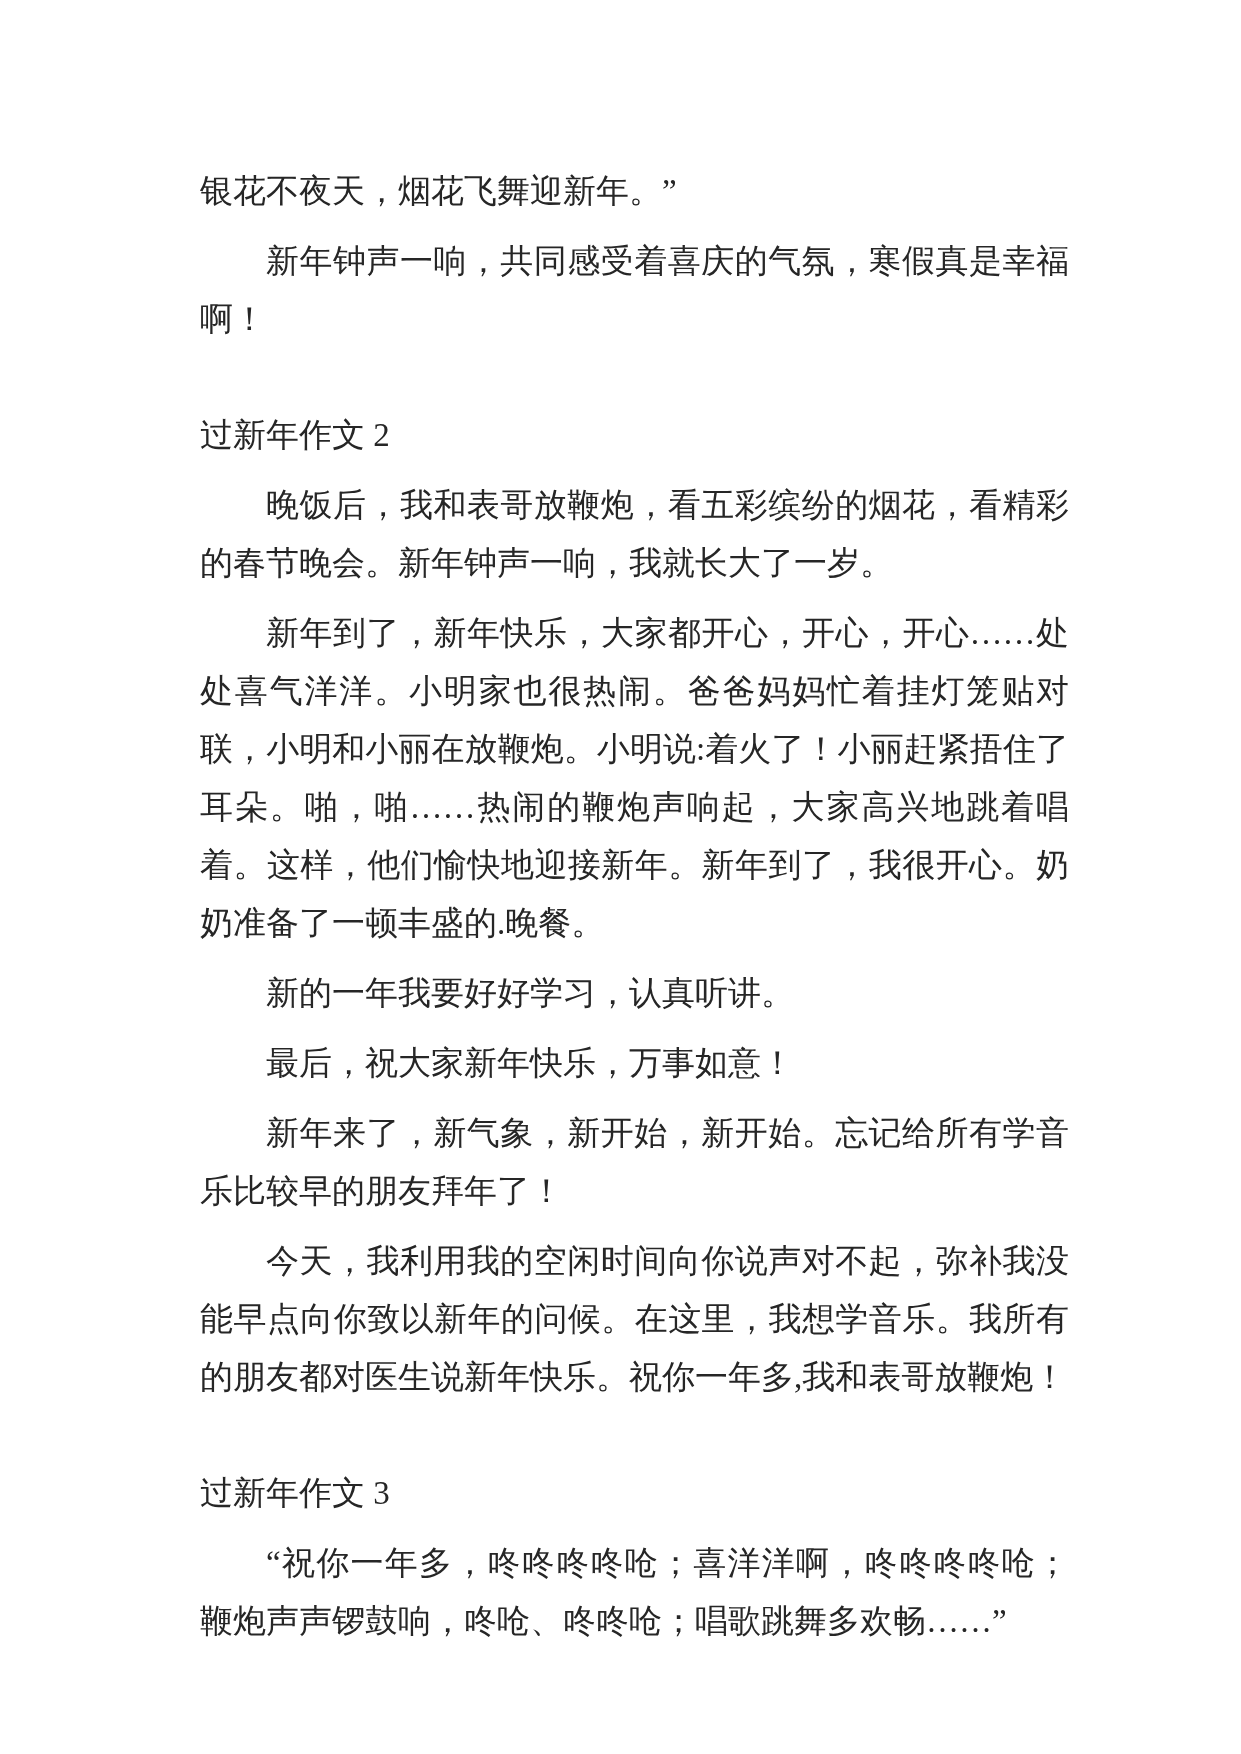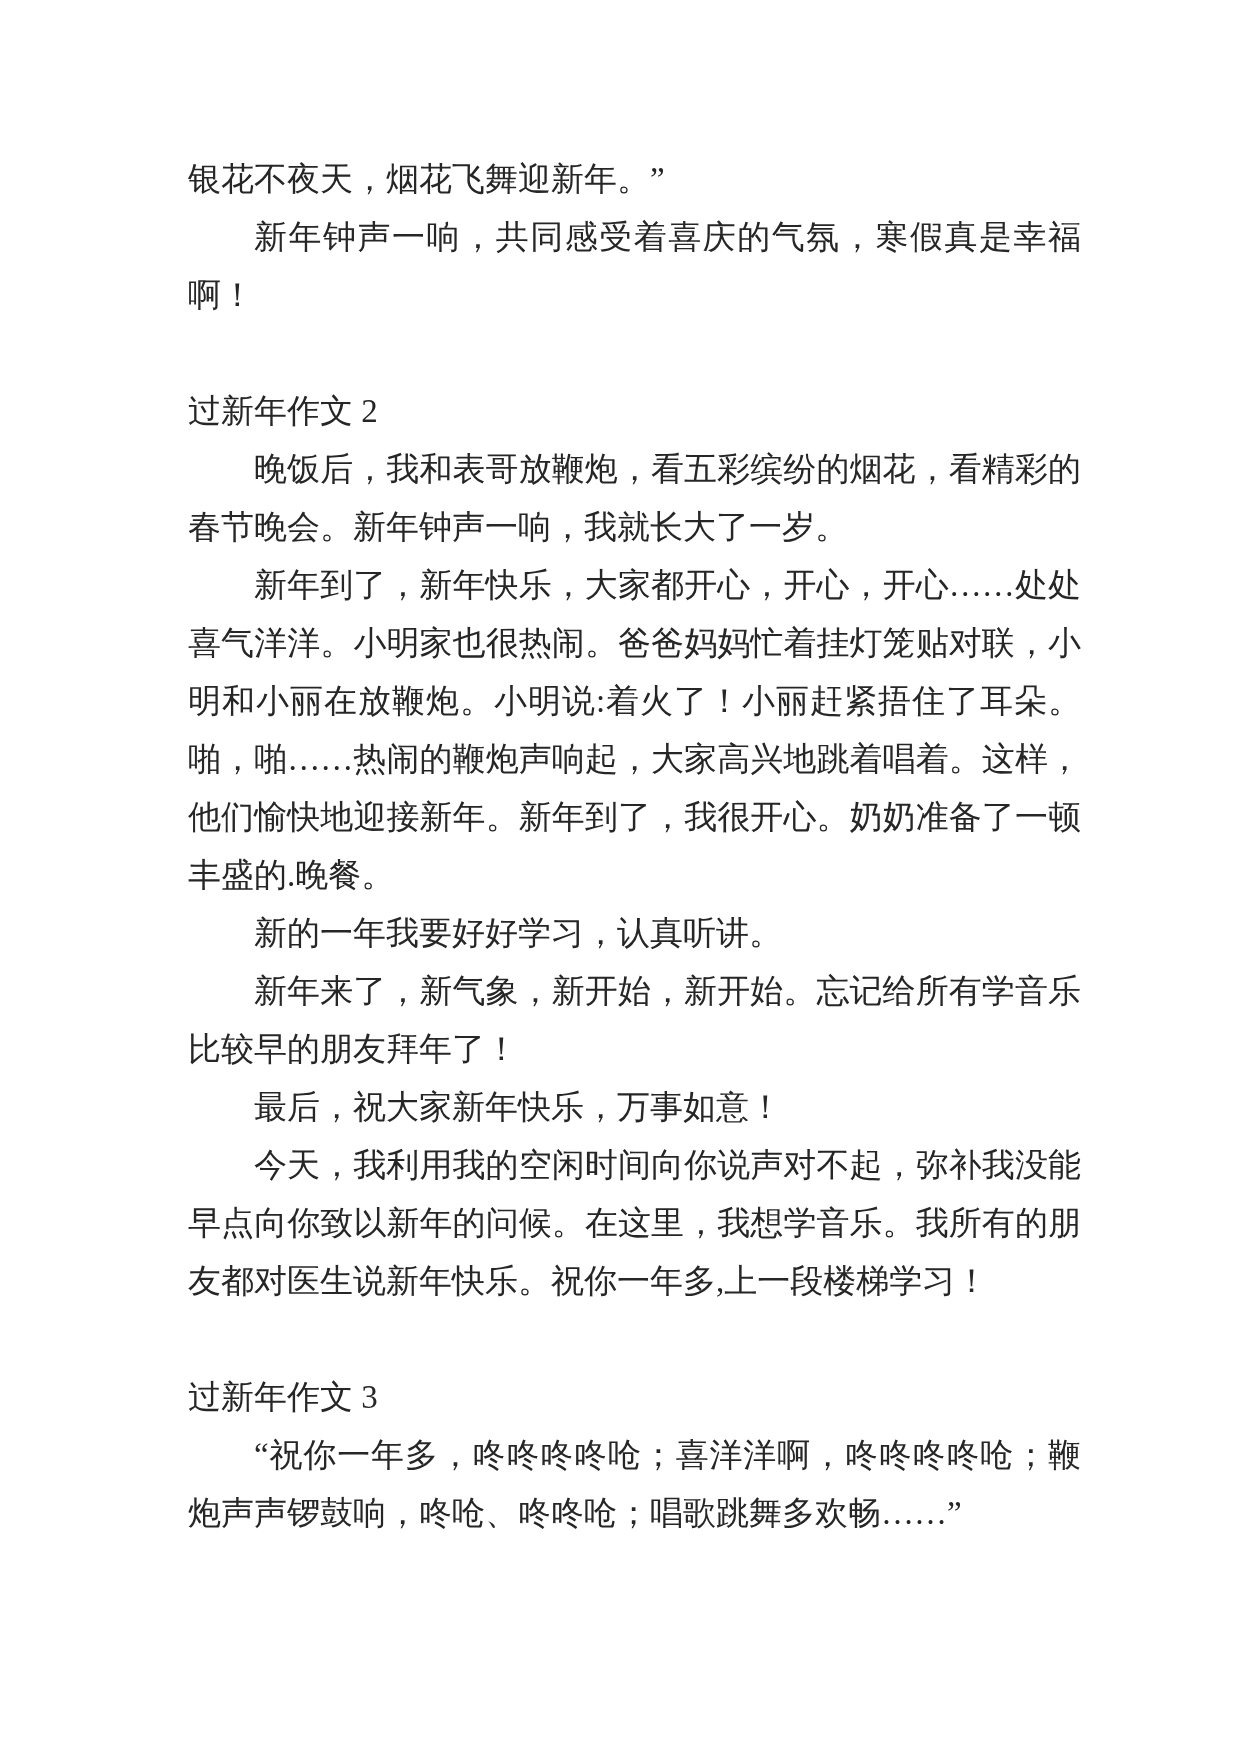--- a/index.html
+++ b/index.html
@@ -17,21 +17,21 @@
     box-sizing: border-box;
     width: 1241px;
     height: 1754px;
     padding: 150px 160px 0 188px;
     background: #ffffff;
   }
   .doc {
     width: 893px;
   }
   .doc p, .doc h2 {
-    margin: 0;
+    margin: 12px;
     padding: 0;
     font-size: 33px;
     line-height: 58px;
     font-weight: 400;
     color: #262626;
     letter-spacing: 0px;
     text-align: justify;
     font-family: "Liberation Serif", serif;
   }
   .doc .paragraph {
@@ -49,19 +49,19 @@
 <body>
 
 <main class="page">
   <section class="doc" id="doc-blocks">
       <p class="continuation">银花不夜天，烟花飞舞迎新年。”</p>
       <p class="paragraph">新年钟声一响，共同感受着喜庆的气氛，寒假真是幸福啊！</p>
       <h2 class="heading">过新年作文 2</h2>
       <p class="paragraph">晚饭后，我和表哥放鞭炮，看五彩缤纷的烟花，看精彩的春节晚会。新年钟声一响，我就长大了一岁。</p>
       <p class="paragraph">新年到了，新年快乐，大家都开心，开心，开心……处处喜气洋洋。小明家也很热闹。爸爸妈妈忙着挂灯笼贴对联，小明和小丽在放鞭炮。小明说:着火了！小丽赶紧捂住了耳朵。啪，啪……热闹的鞭炮声响起，大家高兴地跳着唱着。这样，他们愉快地迎接新年。新年到了，我很开心。奶奶准备了一顿丰盛的.晚餐。</p>
       <p class="paragraph">新的一年我要好好学习，认真听讲。</p>
+      <p class="paragraph">最后，祝大家新年快乐，万事如意！</p>
       <p class="paragraph">新年来了，新气象，新开始，新开始。忘记给所有学音乐比较早的朋友拜年了！</p>
-      <p class="paragraph">最后，祝大家新年快乐，万事如意！</p>
-      <p class="paragraph">今天，我利用我的空闲时间向你说声对不起，弥补我没能早点向你致以新年的问候。在这里，我想学音乐。我所有的朋友都对医生说新年快乐。祝你一年多,上一段楼梯学习！</p>
+      <p class="paragraph">今天，我利用我的空闲时间向你说声对不起，弥补我没能早点向你致以新年的问候。在这里，我想学音乐。我所有的朋友都对医生说新年快乐。祝你一年多,我和表哥放鞭炮！</p>
       <h2 class="heading">过新年作文 3</h2>
       <p class="paragraph">“祝你一年多，咚咚咚咚呛；喜洋洋啊，咚咚咚咚呛；鞭炮声声锣鼓响，咚呛、咚咚呛；唱歌跳舞多欢畅……”</p>
     </section>
 </main>
 
 </body></html>

